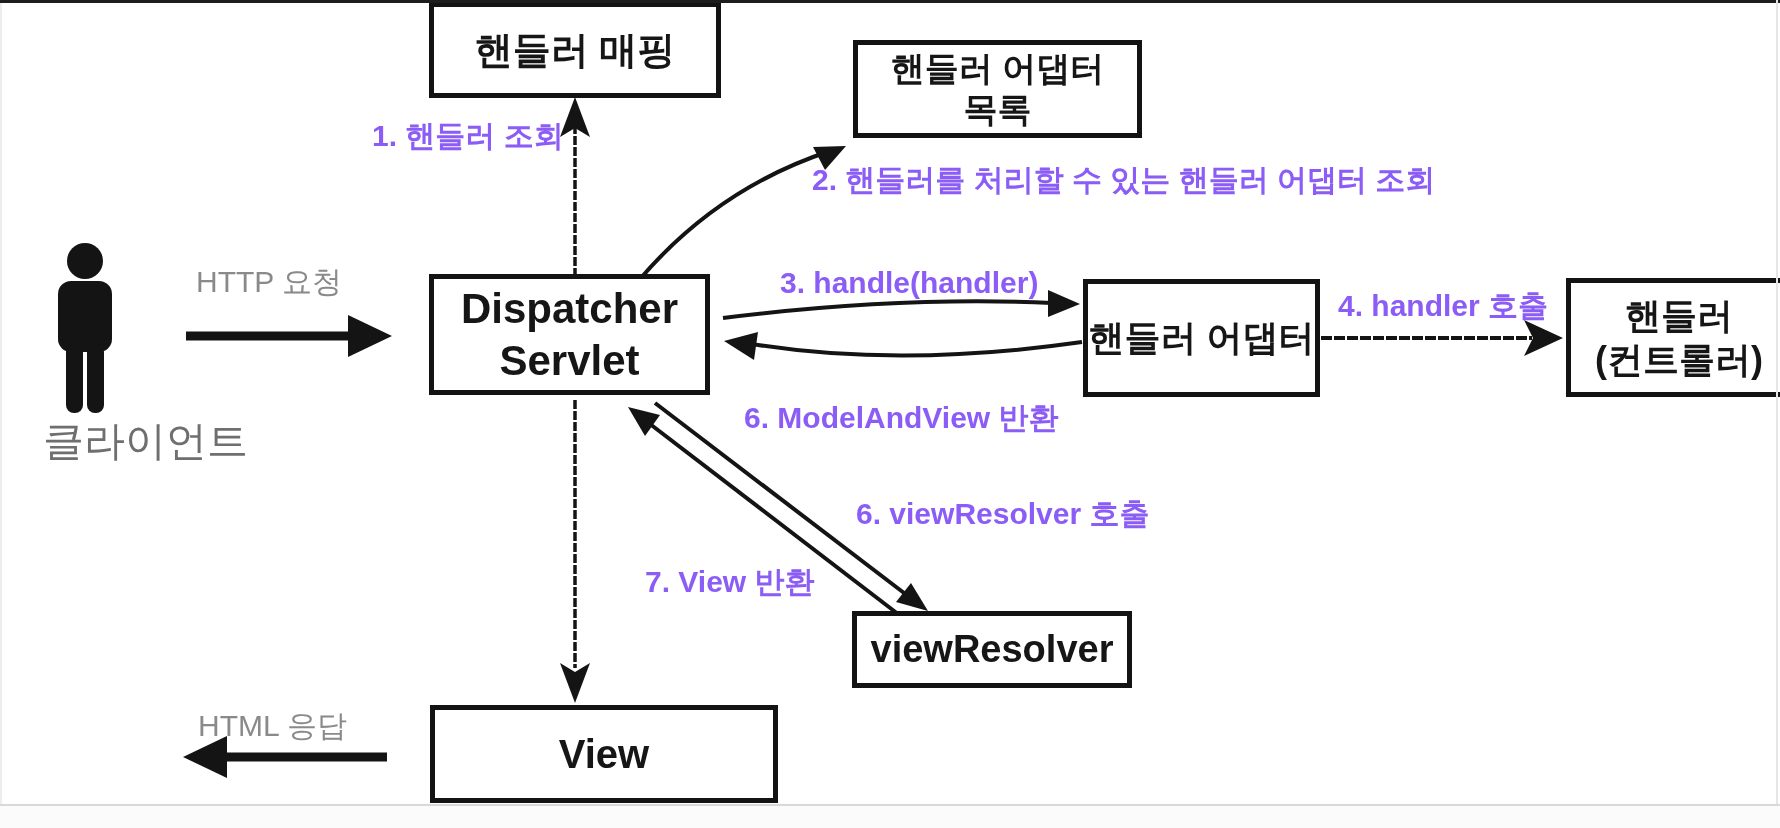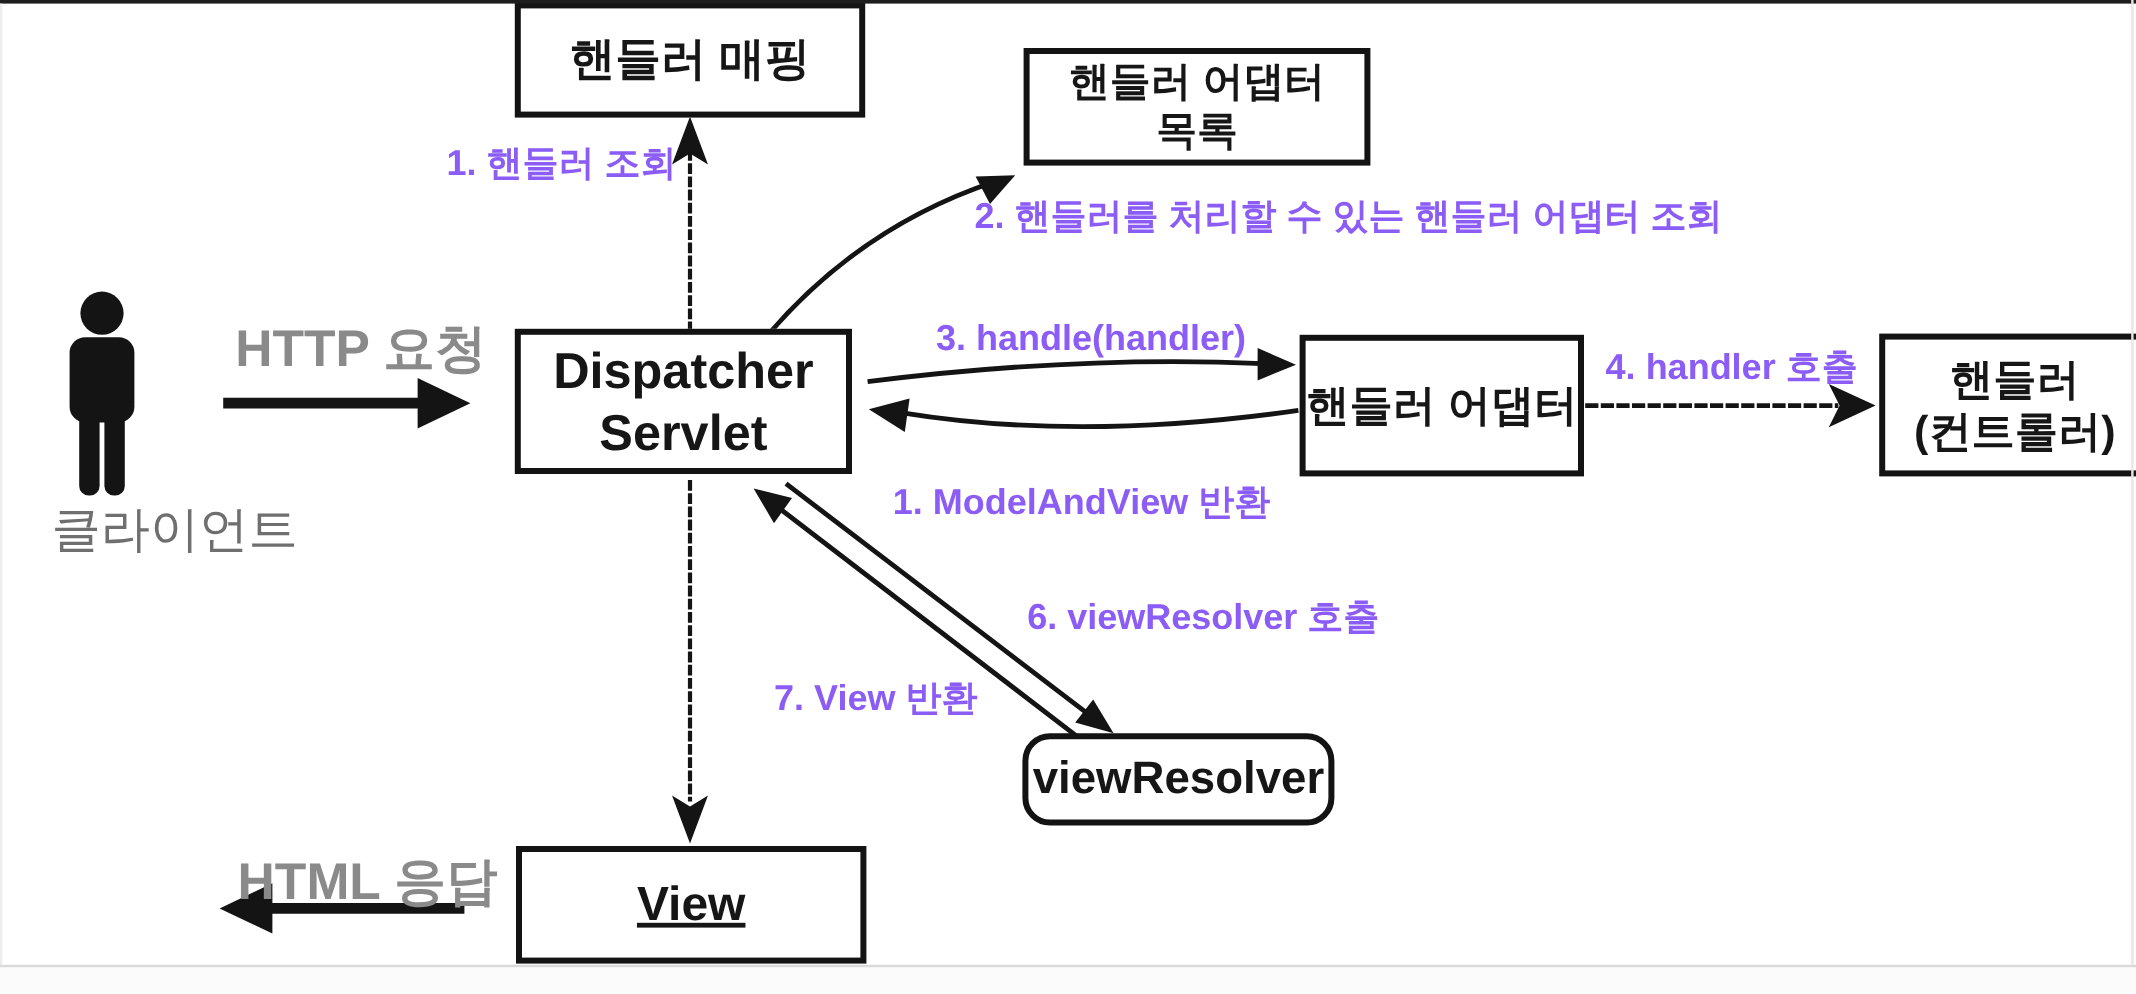--- a/index.html
+++ b/index.html
@@ -15,21 +15,21 @@
   svg.layer{position:absolute;left:0;top:0;z-index:1;}
 
   .box{
     position:absolute;background:#ffffff;border:5px solid #131313;
     display:flex;flex-direction:column;align-items:center;justify-content:center;
     text-align:center;font-weight:700;color:#161616;z-index:2;line-height:1.22;
     box-sizing:border-box;
   }
   .lbl{position:absolute;z-index:3;white-space:nowrap;}
   .step{font-weight:700;font-size:30px;color:#8b5cf6;}
-  .big-gray{font-weight:700;font-size:43px;color:#8a8a8a;}
+  .big-gray{font-weight:400;font-size:30px;color:#8a8a8a;}
   .client-lbl{font-weight:400;font-size:41px;color:#6f6f6f;text-align:center;}
 </style>
 </head>
 <body>
 
 <div id="stage">
 
   <svg class="layer" width="1780" height="828" viewBox="0 0 1780 828">
     <g stroke="#141414" fill="none">
 
@@ -96,33 +96,33 @@
 
   <div class="box" style="left:1083px;top:279px;width:237px;height:118px;font-size:36px;">
     <span>핸들러 어댑터</span>
   </div>
 
   <div class="box" style="left:1566px;top:278px;width:226px;height:119px;font-size:36px;">
     <span>핸들러</span>
     <span>(컨트롤러)</span>
   </div>
 
-  <div class="box" style="left:852px;top:611px;width:260px;height:77px;font-size:38px;border-radius:23px;">
+  <div class="box" style="left:852px;top:611px;width:280px;height:77px;font-size:38px;">
     <span>viewResolver</span>
   </div>
 
-  <div class="box" style="left:430px;top:705px;width:292px;height:98px;font-size:40px;text-decoration:underline;">
+  <div class="box" style="left:430px;top:705px;width:348px;height:98px;font-size:40px;">
     <span>View</span>
   </div>
 
   <div class="lbl step" style="left:372px;top:116px;">1. 핸들러 조회</div>
   <div class="lbl step" style="left:812px;top:160px;">2. 핸들러를 처리할 수 있는 핸들러 어댑터 조회</div>
   <div class="lbl step" style="left:780px;top:266px;">3. handle(handler)</div>
   <div class="lbl step" style="left:1338px;top:286px;">4. handler 호출</div>
-  <div class="lbl step" style="left:744px;top:398px;">1. ModelAndView 반환</div>
+  <div class="lbl step" style="left:744px;top:398px;">6. ModelAndView 반환</div>
   <div class="lbl step" style="left:856px;top:494px;">6. viewResolver 호출</div>
   <div class="lbl step" style="left:645px;top:562px;">7. View 반환</div>
 
   <div class="lbl big-gray" style="left:196px;top:262px;">HTTP 요청</div>
   <div class="lbl big-gray" style="left:198px;top:706px;">HTML 응답</div>
   <div class="lbl client-lbl" style="left:2px;top:414px;width:172px;padding-left:41px;">클라이언트</div>
 
 </div>
 
 </body></html>

